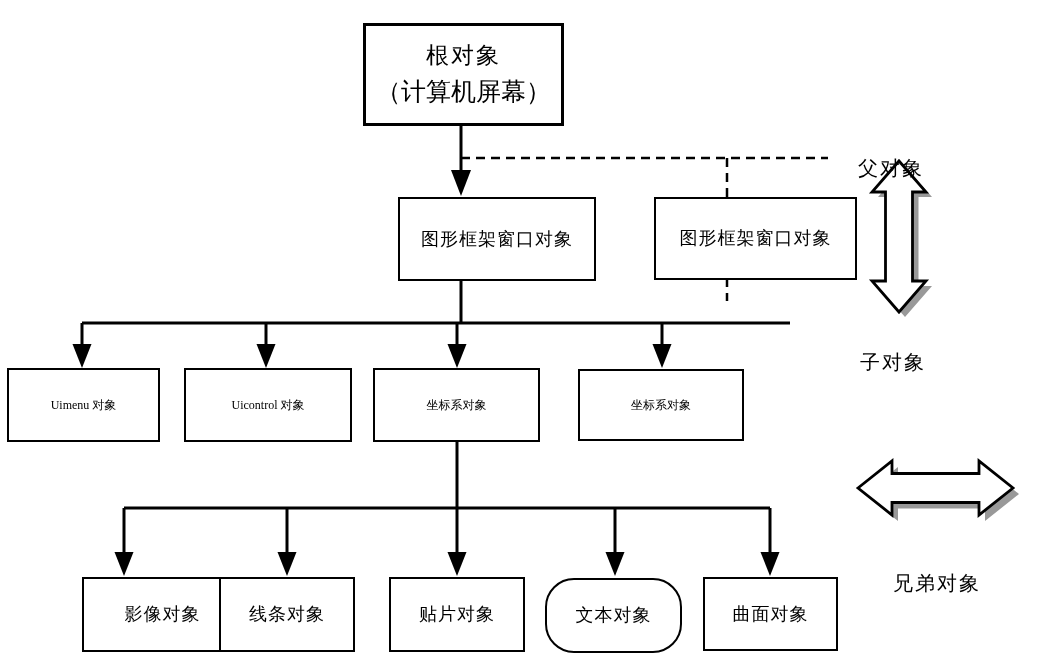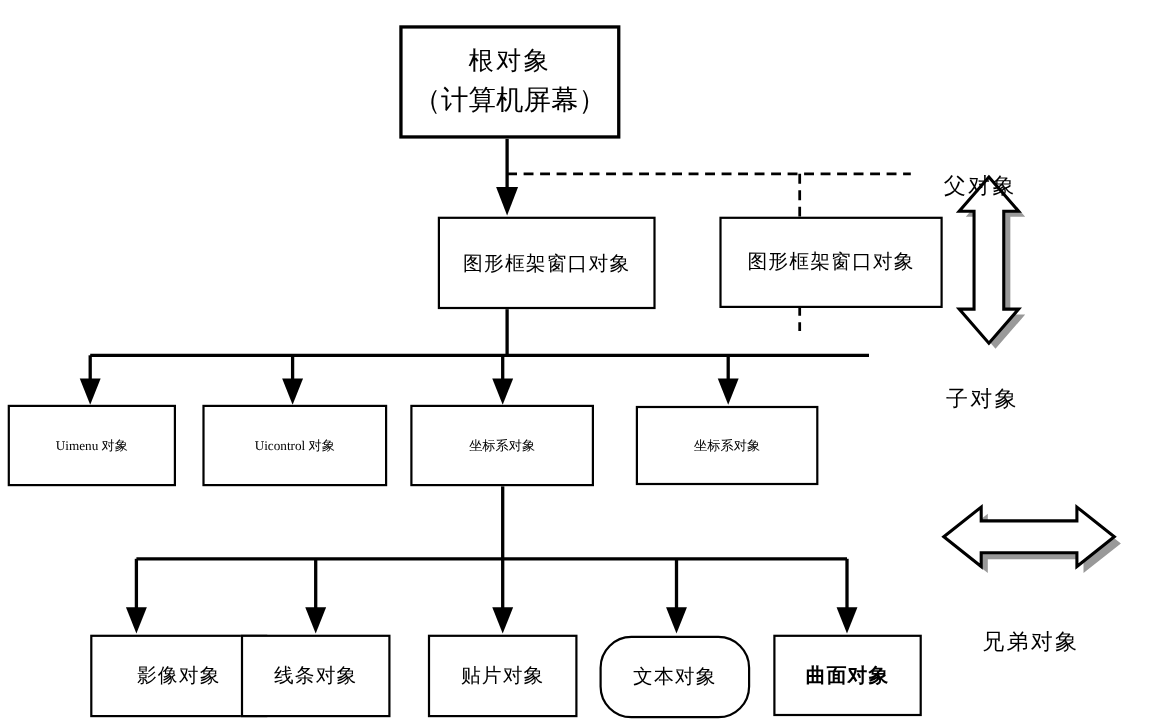--- a/index.html
+++ b/index.html
@@ -124,21 +124,21 @@
   </div>
   <div class="box lvl4" style="left:219px;top:577px;width:136px;height:75px;">
     <span>线条对象</span>
   </div>
   <div class="box lvl4" style="left:389px;top:577px;width:136px;height:75px;">
     <span>贴片对象</span>
   </div>
   <div class="box lvl4" style="left:545px;top:578px;width:137px;height:75px;border-radius:29px;">
     <span>文本对象</span>
   </div>
-  <div class="box lvl4" style="left:703px;top:577px;width:135px;height:74px;font-weight:bold;">
+  <div class="box lvl4" style="left:703px;top:577px;width:135px;height:74px;">
     <span>曲面对象</span>
   </div>
 
   <div class="side-label" style="left:858px;top:115px;margin-top:40px;">父对象</div>
   <div class="side-label" style="left:860px;top:349px;">子对象</div>
   <div class="side-label" style="left:893px;top:570px;">兄弟对象</div>
 
 </div>
 
 </body></html>

